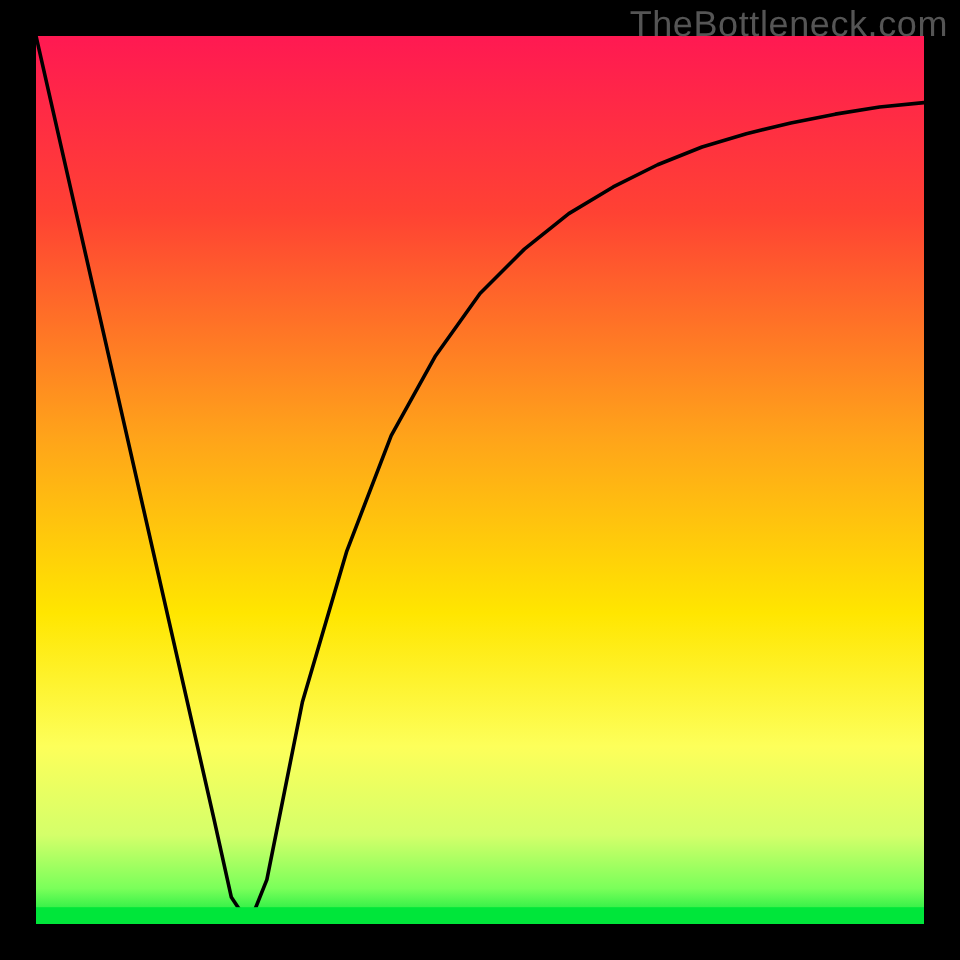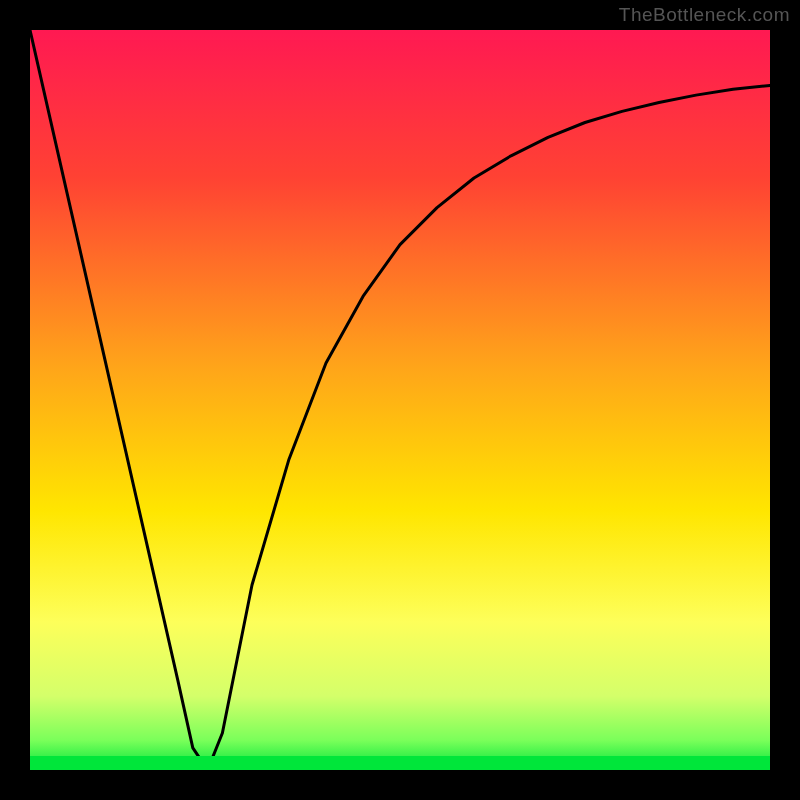--- a/index.html
+++ b/index.html
@@ -9,21 +9,21 @@
     height: 800px;
     background: #000;
     font-family: Arial, Helvetica, sans-serif;
     position: relative;
   }
   .watermark {
     position: absolute;
     top: 4px;
     right: 10px;
     color: #555;
-    font-size: 19px;
+    font-size: 30px;
     font-weight: 500;
     z-index: 10;
     letter-spacing: 0.5px;
   }
   .frame {
     position: absolute;
     left: 30px;
     top: 30px;
     width: 740px;
     height: 740px;

